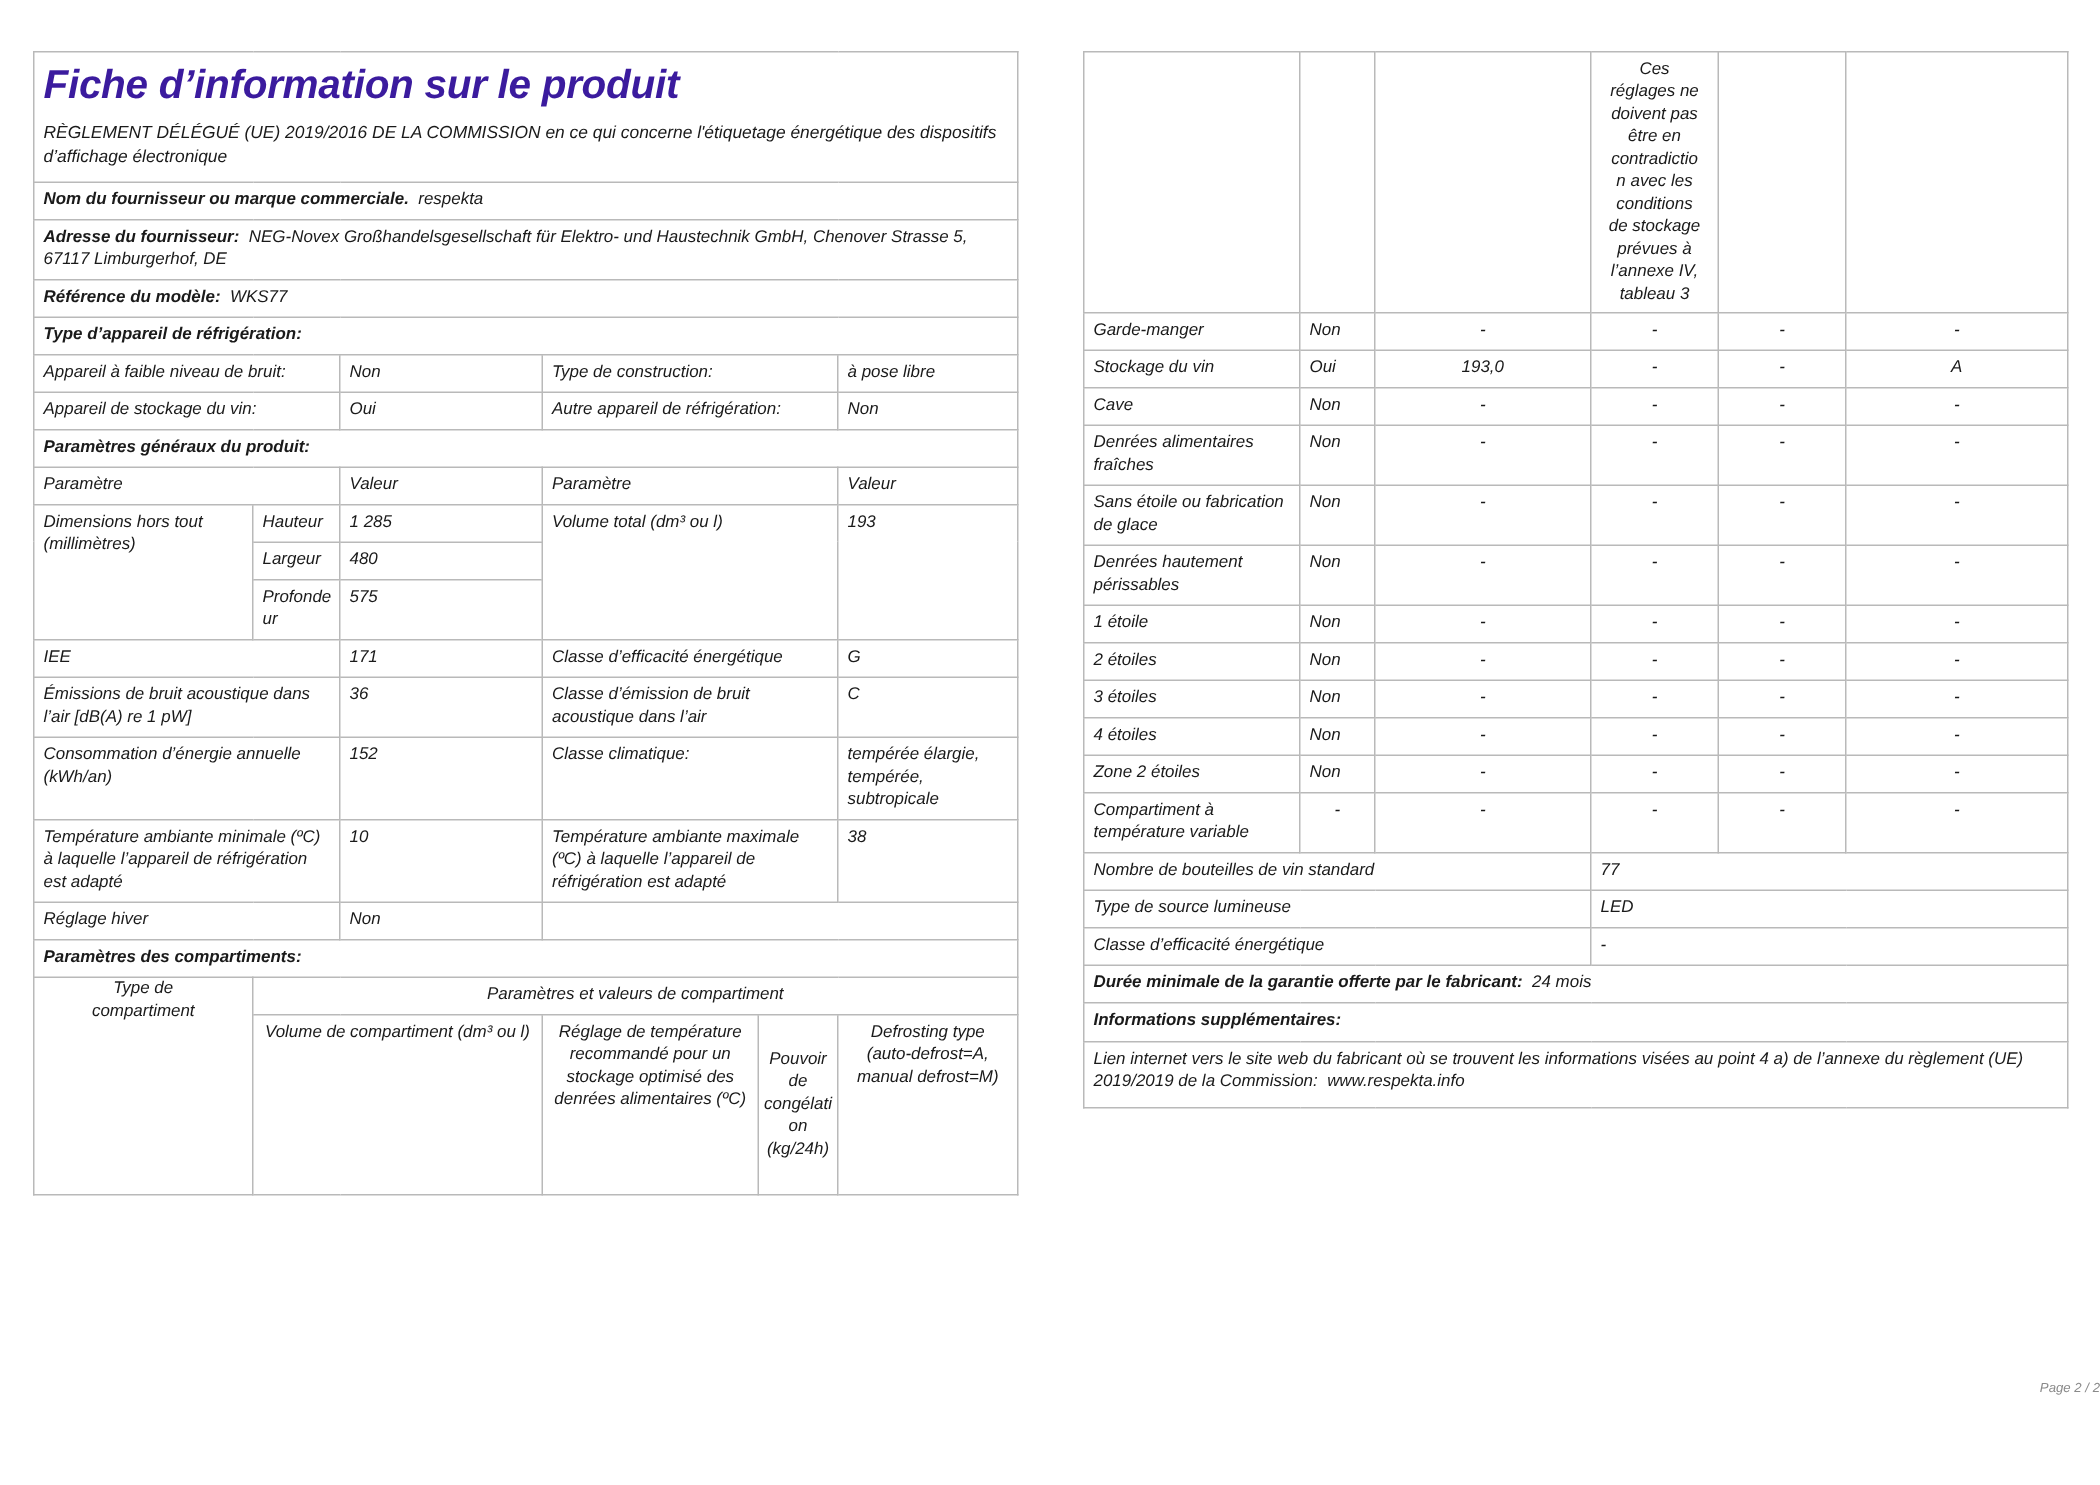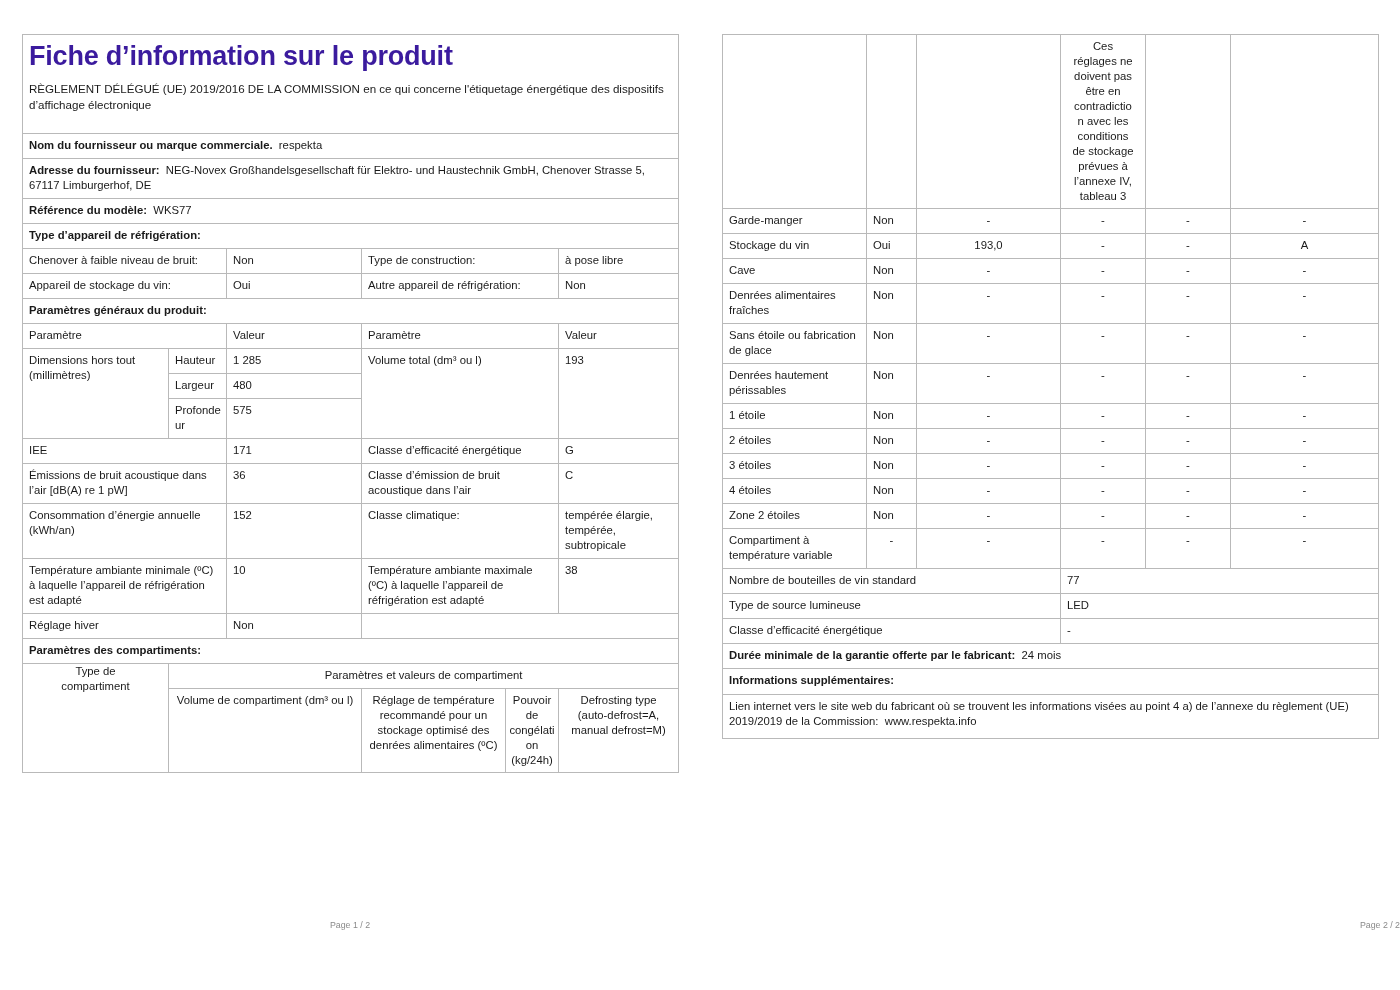--- a/index.html
+++ b/index.html
@@ -13,20 +13,21 @@
     font-family: "Liberation Sans", sans-serif;
     color: #1a1a1a;
     position: relative;
     overflow: hidden;
   }
   .page {
     position: absolute;
     top: 0; left: 0;
     width: 1148px;
     height: 990px;
+    font-style: italic;
   }
   .col-left {
     position: absolute;
     left: 22px;
     top: 34px;
     width: 656px;
   }
   .col-right {
     position: absolute;
     left: 722px;
@@ -57,21 +58,21 @@
     color: #3b1b9e;
     font-size: 27px;
     font-weight: bold;
     letter-spacing: -0.2px;
     margin: 3px 0 9px 0;
     line-height: 1.1;
   }
   .subtitle {
     font-size: 11.6px;
     line-height: 1.42;
-    margin-bottom: 14px;
+    margin-bottom: 2px;
   }
   td.headcell { padding: 7px 8px 9px 8px; }
   .nohyph { -webkit-hyphens: none; hyphens: none; }
   .footer {
     position: absolute;
     font-size: 8.8px;
     color: #8a8a8a;
     font-family: "Liberation Sans", sans-serif;
   }
   .footer-left { left: 0; top: 920px; width: 700px; text-align: center; }
@@ -128,21 +129,21 @@
           <span class="b">Référence du modèle:</span>&nbsp;
           <span>WKS77</span>
         </td>
       </tr>
 
       <tr>
         <td colspan="6" class="b">Type d’appareil de réfrigération:</td>
       </tr>
 
       <tr>
-        <td colspan="2" class="mid">Chenover à faible niveau de bruit:</td>
+        <td colspan="2" class="mid">Appareil à faible niveau de bruit:</td>
         <td class="mid">Non</td>
         <td colspan="2" class="mid">Type de construction:</td>
         <td class="mid">à pose libre</td>
       </tr>
 
       <tr>
         <td colspan="2" class="mid">Appareil de stockage du vin:</td>
         <td class="mid">Oui</td>
         <td colspan="2">Autre appareil de réfrigération:</td>
         <td class="mid">Non</td>
@@ -216,21 +217,21 @@
       </tr>
 
       <tr>
         <td rowspan="2" class="ctr-m" style="padding:0 20px">Type de compartiment</td>
         <td colspan="5" class="ctr">Paramètres et valeurs de compartiment</td>
       </tr>
 
       <tr>
         <td colspan="2" class="ctr-m">Volume de compartiment (dm³ ou l)</td>
         <td class="ctr-m" style="padding:4px 3px">Réglage de température recommandé pour un stockage optimisé des denrées alimentaires (ºC)</td>
-        <td class="ctr-m" style="padding:4px 3px">Pouvoir de congélation (kg/24h)</td>
+        <td class="ctr-m" style="padding:22px 3px">Pouvoir de congélation (kg/24h)</td>
         <td class="ctr-m">Defrosting type (auto-defrost=A, manual defrost=M)</td>
       </tr>
 
     </tbody>
         </table>
   </div>
   </div>
 
   <div class="col-right">
     <table class="doc">
@@ -378,16 +379,15 @@
         <td colspan="6" style="padding-bottom:9px">
           <span>Lien internet vers le site web du fabricant où se trouvent les informations visées au point 4 a) de l’annexe du règlement (UE) 2019/2019 de la Commission:</span>&nbsp;
           <span>www.respekta.info</span>
         </td>
       </tr>
 
     </tbody>
       </table>
   </div>
 
-  <div class="footer footer-left">Page 1 / 2</div>
   <div class="footer footer-right">Page 2 / 2</div>
 
 </div>
 
 </body></html>

